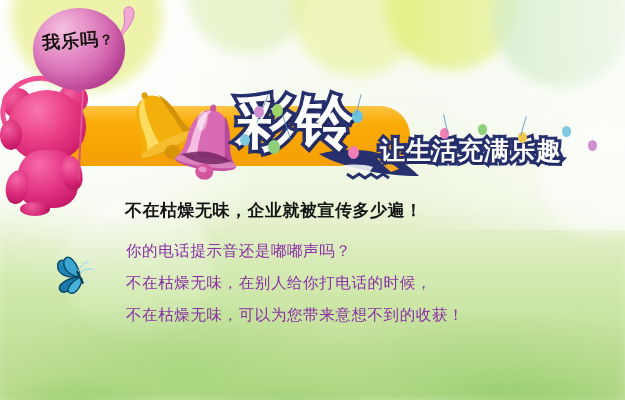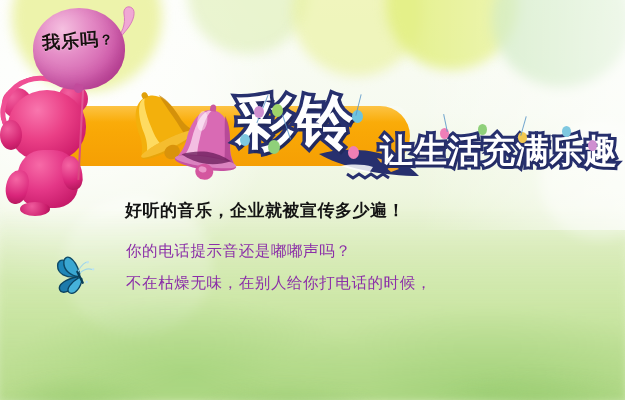--- a/index.html
+++ b/index.html
@@ -250,21 +250,21 @@
     white-space: nowrap;
     -webkit-text-stroke: 7px #27306e;
     paint-order: stroke fill;
     text-shadow: 2px 3px 0 rgba(20,26,60,0.30);
   }
   .title-sub {
     position: absolute;
     left: 148px;
     top: 44px;
     font-family: "DejaVu Sans", sans-serif;
-    font-size: 33px;
+    font-size: 25px;
     font-weight: 700;
     line-height: 38px;
     color: #ffffff;
     letter-spacing: 1px;
     white-space: nowrap;
     -webkit-text-stroke: 6px #27306e;
     paint-order: stroke fill;
     text-shadow: 1px 2px 0 rgba(20,26,60,0.28);
   }
 
@@ -429,20 +429,21 @@
     <div class="mini-balloon" style="left:116px; top:58px; width:11px; height:13px; background:#ef7fb5;"></div>
     <div class="mini-balloon" style="left:208px; top:40px; width:9px;  height:11px; background:#f07fb8;"></div>
     <div class="mini-stick" style="left:213px; top:26px; height:18px; transform:rotate(-12deg);"></div>
     <div class="mini-balloon" style="left:246px; top:36px; width:9px;  height:11px; background:#8fd07a;"></div>
     <div class="mini-balloon" style="left:286px; top:44px; width:9px;  height:11px; background:#f2c74e;"></div>
     <div class="mini-stick" style="left:291px; top:28px; height:20px; transform:rotate(16deg);"></div>
     <div class="mini-balloon" style="left:330px; top:38px; width:9px;  height:11px; background:#7ec8e0;"></div>
     <div class="mini-balloon" style="left:356px; top:52px; width:9px;  height:11px; background:#cf8fd0;"></div>
   </div>
 
-  <div class="headline">好听的音乐，企业就被宣传多少遍！</div>
+  <div class="headline">不在枯燥无味，企业就被宣传多少遍！</div>
 
   <div class="body-lines">
     <div class="body-line">你的电话提示音还是嘟嘟声吗？</div>
     <div class="body-line">不在枯燥无味，在别人给你打电话的时候，</div>
+    <div class="body-line">不在枯燥无味，可以为您带来意想不到的收获！</div>
   </div>
 
 </div>
 
 </body></html>

